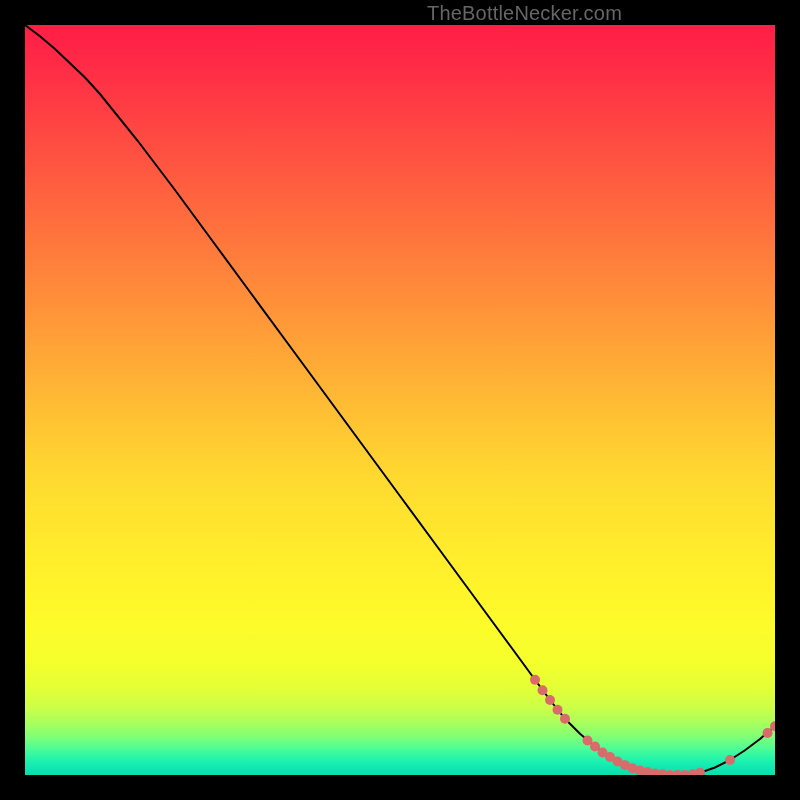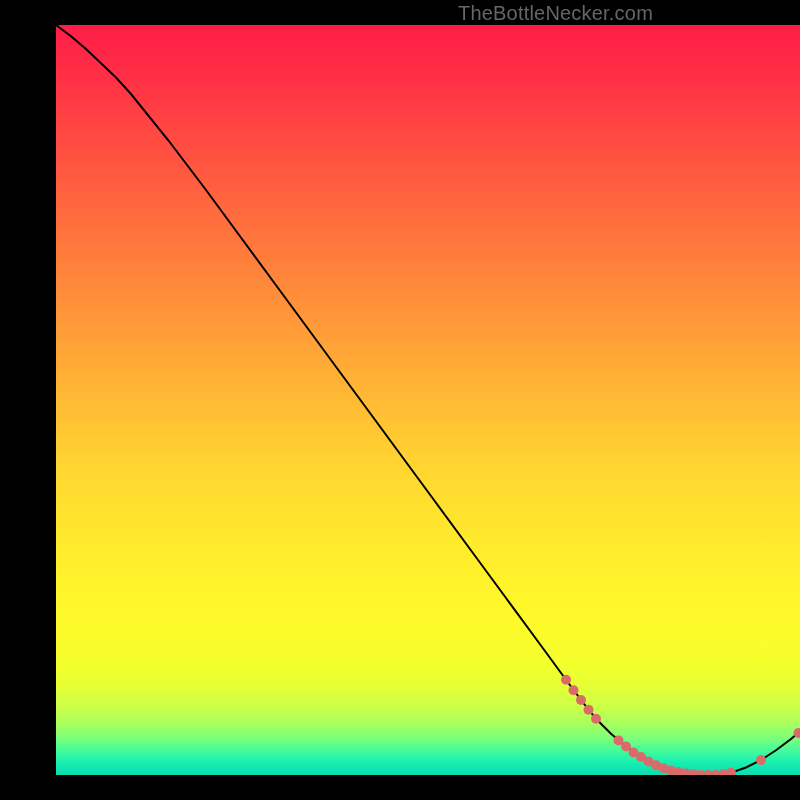--- a/index.html
+++ b/index.html
@@ -9,21 +9,20 @@
     height: 800px;
     background: #000;
     font-family: Arial, Helvetica, sans-serif;
     overflow: hidden;
   }
   .outer {
     position: relative;
     width: 632px;
     height: 800px;
     background: #000;
-    margin-left: 31px;
   }
   .watermark {
     position: absolute;
     top: 2px;
     right: 10px;
     color: #666;
     font-size: 20px;
     font-family: Arial, sans-serif;
     letter-spacing: 0.2px;
     user-select: none;

